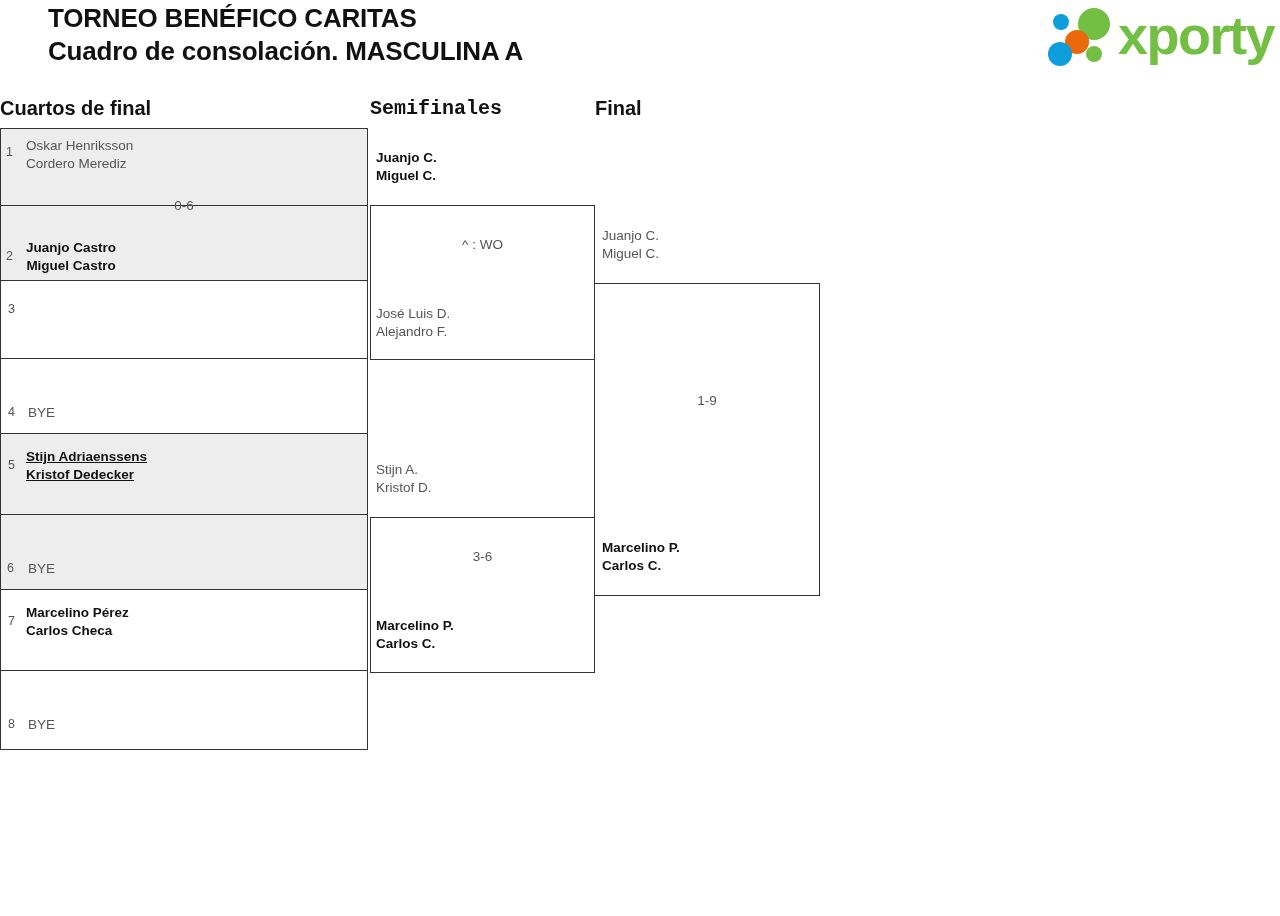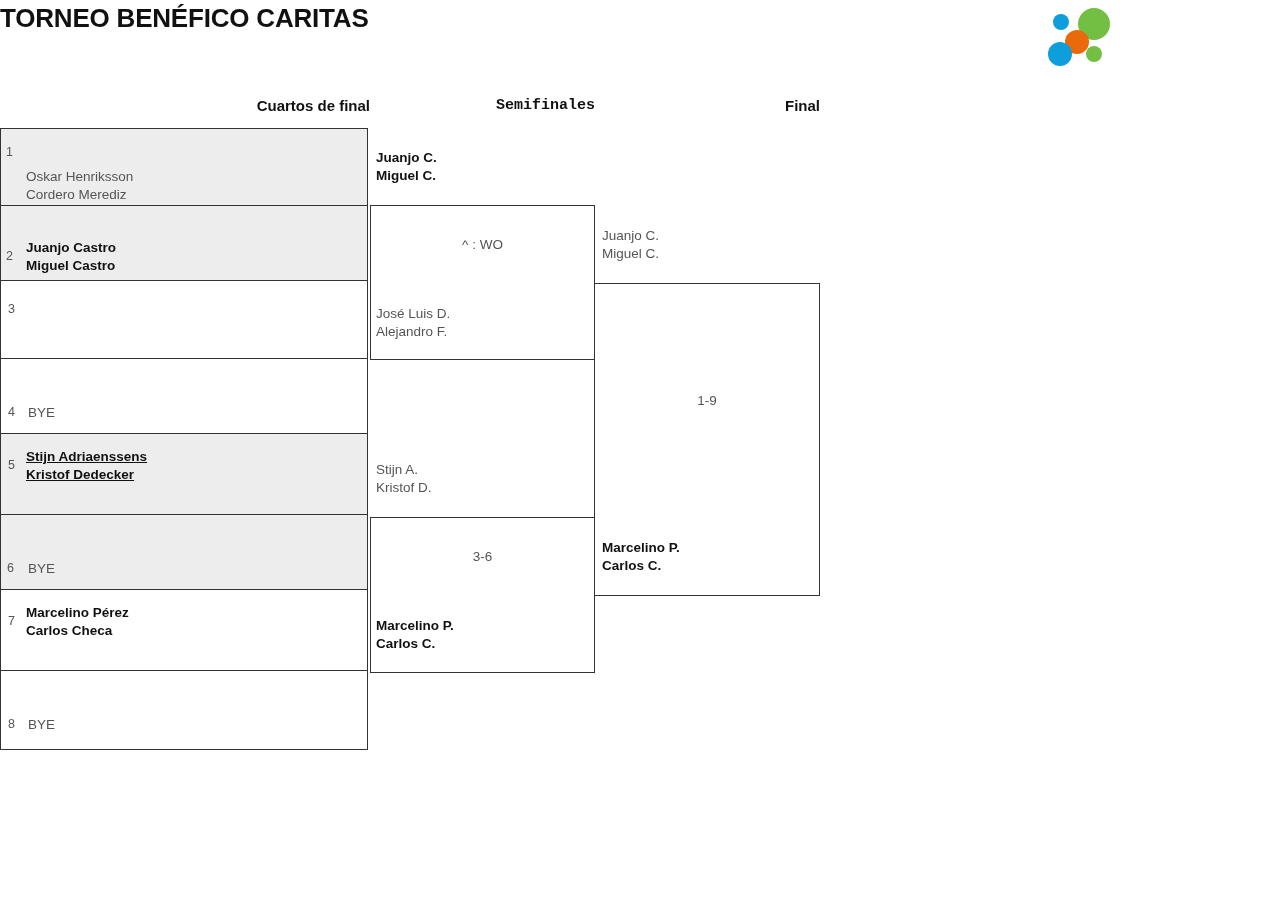--- a/index.html
+++ b/index.html
@@ -22,20 +22,21 @@
     top: 2px;
     width: 900px;
   }
   .title-line {
     font-size: 26px;
     font-weight: 600;
     color: #111111;
     line-height: 33px;
     letter-spacing: -0.2px;
     white-space: nowrap;
+    margin-left: 48px;
   }
 
   
   #brand-logo {
     position: absolute;
     left: 1048px;
     top: 6px;
     width: 228px;
     height: 60px;
   }
@@ -62,24 +63,24 @@
     font-size: 54px;
     font-weight: 700;
     color: #72bf44;
     letter-spacing: -1.5px;
     line-height: 60px;
   }
 
   
   .round-header {
     position: absolute;
-    font-size: 15px;
+    font-size: 20px;
     font-weight: 600;
     color: #111111;
-    text-align: right;
+    text-align: left;
     white-space: nowrap;
   }
   #round-header-0 { left: 0px;   top: 97px; width: 370px; }
   #round-header-1 { left: 370px; top: 97px; width: 225px; font-family: Liberation Mono, monospace; }
   #round-header-2 { left: 595px; top: 97px; width: 225px; }
 
   
   #bracket { position: absolute; left: 0; top: 0; width: 1280px; height: 916px; }
 
   .r1-slot {
@@ -129,30 +130,32 @@
     font-weight: 400;
     text-align: center;
     white-space: nowrap;
   }
 </style>
 </head>
 <body>
 
 <div id="header-title">
   <div class="title-line">TORNEO BENÉFICO CARITAS</div>
+  <div class="title-line">Cuadro de consolación. MASCULINA A</div>
 </div>
 
 <div id="brand-logo">
   <div class="dots">
     <span class="dot dot-blue-sm"></span>
     <span class="dot dot-green-lg"></span>
     <span class="dot dot-orange"></span>
     <span class="dot dot-blue-lg"></span>
     <span class="dot dot-green-sm"></span>
   </div>
+  <div class="wordmark">xporty</div>
 </div>
 
 <div class="round-header" id="round-header-0">Cuartos de final</div>
 <div class="round-header" id="round-header-1">Semifinales</div>
 <div class="round-header" id="round-header-2">Final</div>
 
 <div id="bracket">
 
   <div class="r1-slot first shaded" style="top:128px; height:78px;"></div>
   <div class="r1-slot shaded" style="top:206px; height:75px;"></div>
@@ -165,25 +168,25 @@
 
   <span class="seed" style="left:6px;  top:145px;">1</span>
   <span class="seed" style="left:6px;  top:249px;">2</span>
   <span class="seed" style="left:8px;  top:302px;">3</span>
   <span class="seed" style="left:8px;  top:405px;">4</span>
   <span class="seed" style="left:8px;  top:458px;">5</span>
   <span class="seed" style="left:7px;  top:561px;">6</span>
   <span class="seed" style="left:8px;  top:614px;">7</span>
   <span class="seed" style="left:8px;  top:717px;">8</span>
 
-  <div class="team loser" style="left:26px; top:137px;margin-top:31px;">
+  <div class="team loser" style="left:26px; top:137px;">
     <span class="ln">Oskar Henriksson</span>
     <span class="ln">Cordero Merediz</span>
   </div>
-  <div class="team winner" style="left:26px; top:239px;">
+  <div class="team winner" style="left:26px; top:239px;text-align:center;">
     <span class="ln">Juanjo Castro</span>
     <span class="ln">Miguel Castro</span>
   </div>
   <div class="team bye" style="left:28px; top:404px;">
     <span class="ln">BYE</span>
   </div>
   <div class="team winner" style="left:26px; top:448px;text-decoration:underline;">
     <span class="ln">Stijn Adriaenssens</span>
     <span class="ln">Kristof Dedecker</span>
   </div>
@@ -191,20 +194,21 @@
     <span class="ln">BYE</span>
   </div>
   <div class="team winner" style="left:26px; top:604px;">
     <span class="ln">Marcelino Pérez</span>
     <span class="ln">Carlos Checa</span>
   </div>
   <div class="team bye" style="left:28px; top:716px;">
     <span class="ln">BYE</span>
   </div>
 
+  <div class="score" style="left:0px; top:198px; width:368px;">0-6</div>
 
   <div class="r2-box" style="left:370px; top:205px; width:225px; height:155px;"></div>
   <div class="r2-box" style="left:370px; top:517px; width:225px; height:156px;"></div>
 
   <div class="team winner" style="left:376px; top:149px;">
     <span class="ln">Juanjo C.</span>
     <span class="ln">Miguel C.</span>
   </div>
   <div class="team loser" style="left:376px; top:305px;">
     <span class="ln">José Luis D.</span>

